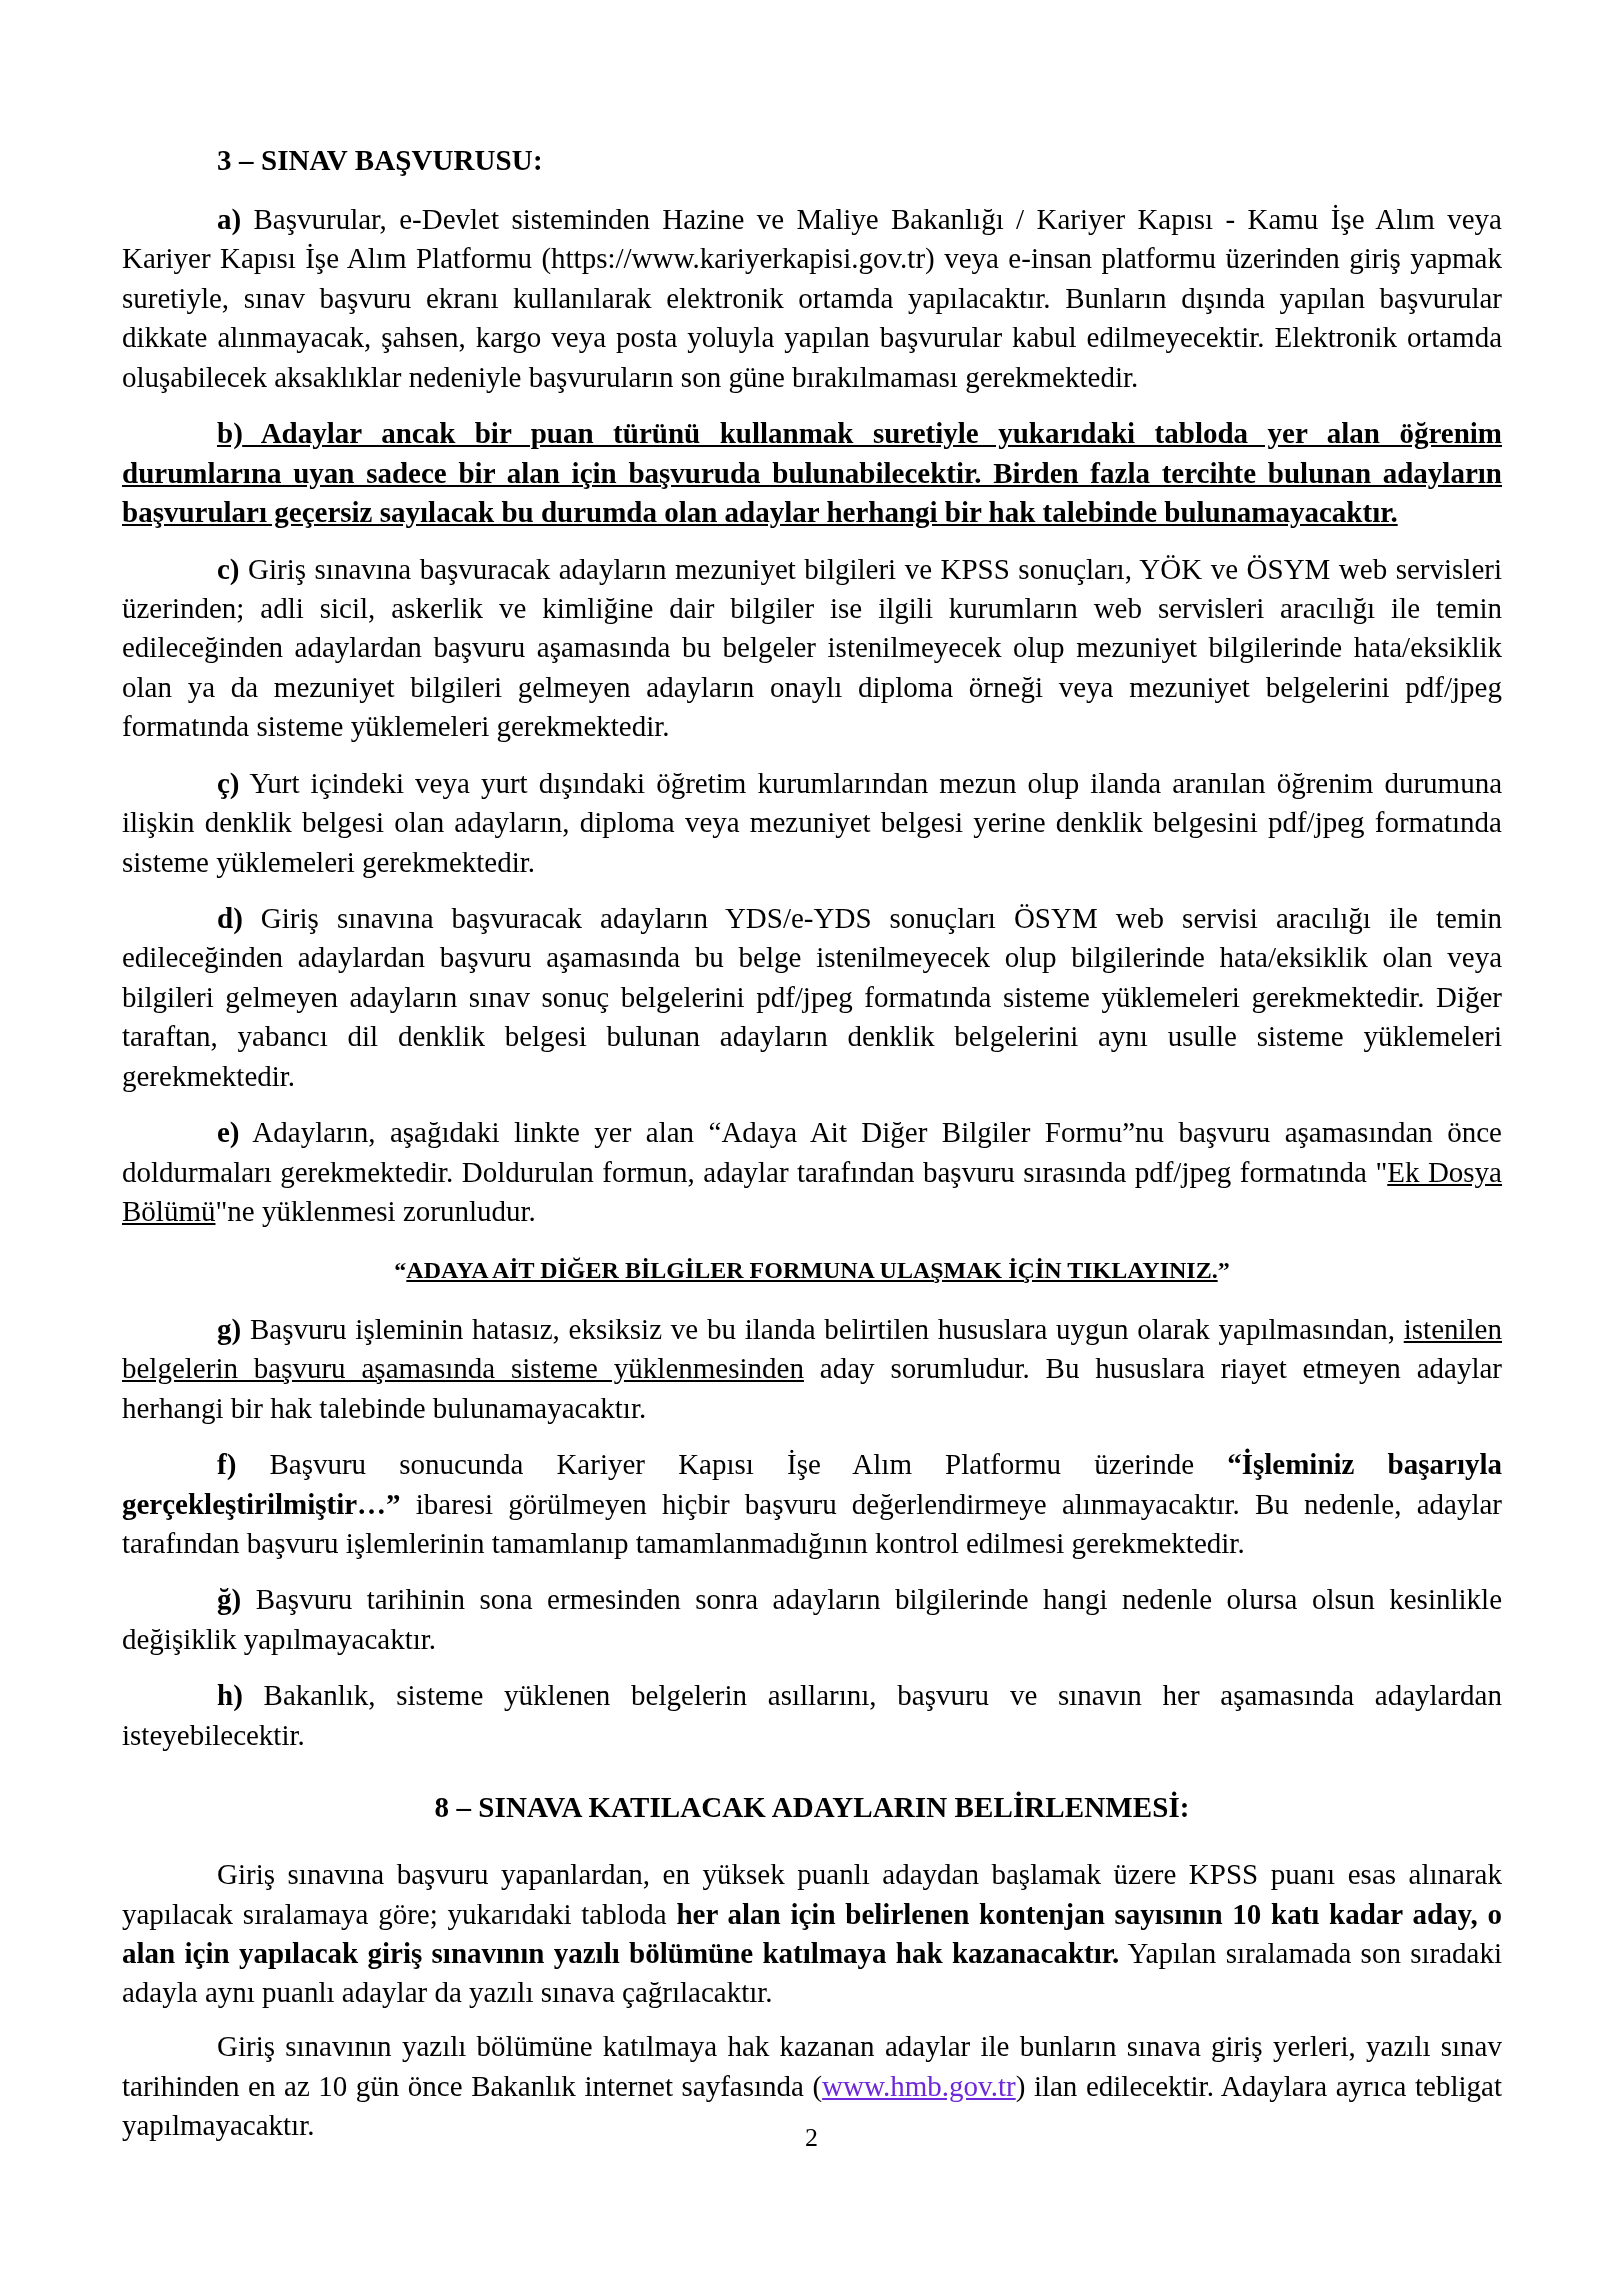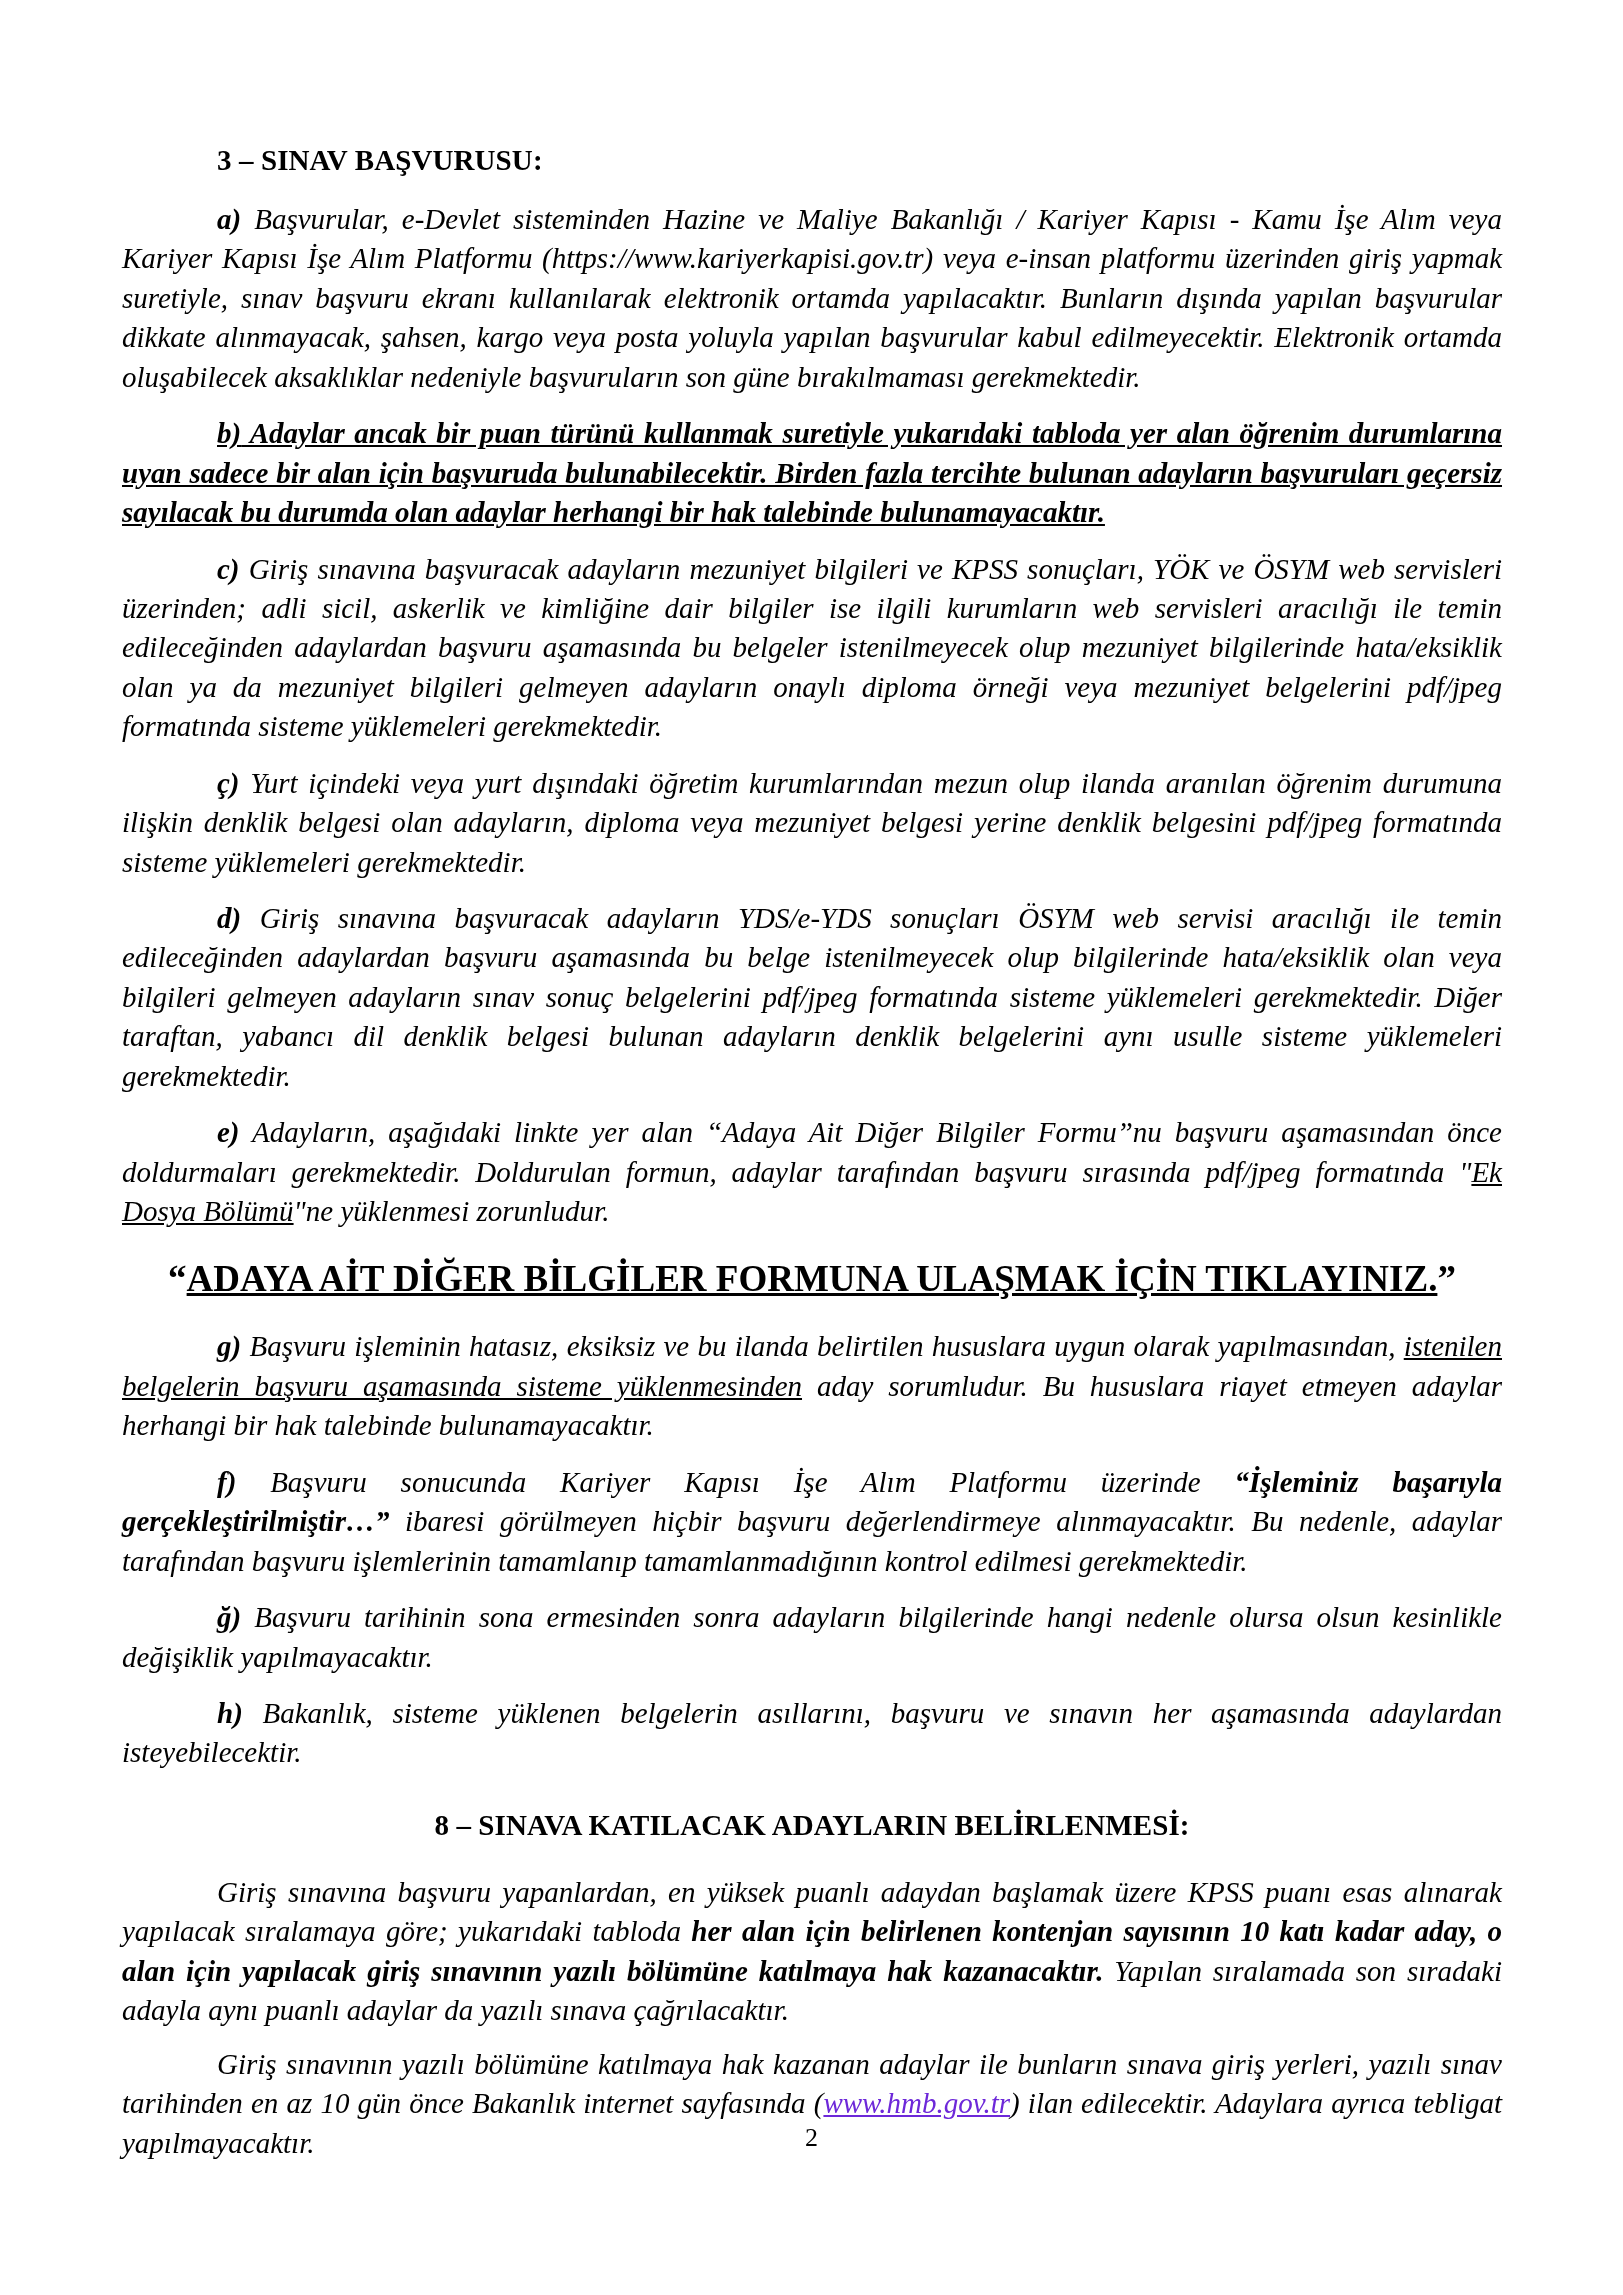--- a/index.html
+++ b/index.html
@@ -39,42 +39,41 @@
     padding-left: 0;
     text-align: center;
     margin-top: 33px;
     margin-bottom: 27.5px;
   }
   p.para {
     margin: 0 0 17px 0;
     text-align: justify;
     text-indent: 95px;
     hyphens: none;
-    font-style: italic;
   }
   p.para.tight {
     margin-bottom: 14.4px;
   }
   .label {
     font-weight: bold;
   }
   .b {
     font-weight: bold;
   }
   .u {
     text-decoration: underline;
   }
   .bu {
     font-weight: bold;
     text-decoration: underline;
   }
   .link-line {
     text-align: center;
     font-weight: bold;
-    font-size: 37px;
+    font-size: 24px;
     margin: 22px 0 23.6px 0;
   }
   .link-line .inner {
     text-decoration: underline;
   }
   a.weblink {
     color: #6d28d9;
     text-decoration: underline;
   }
   .pager {

